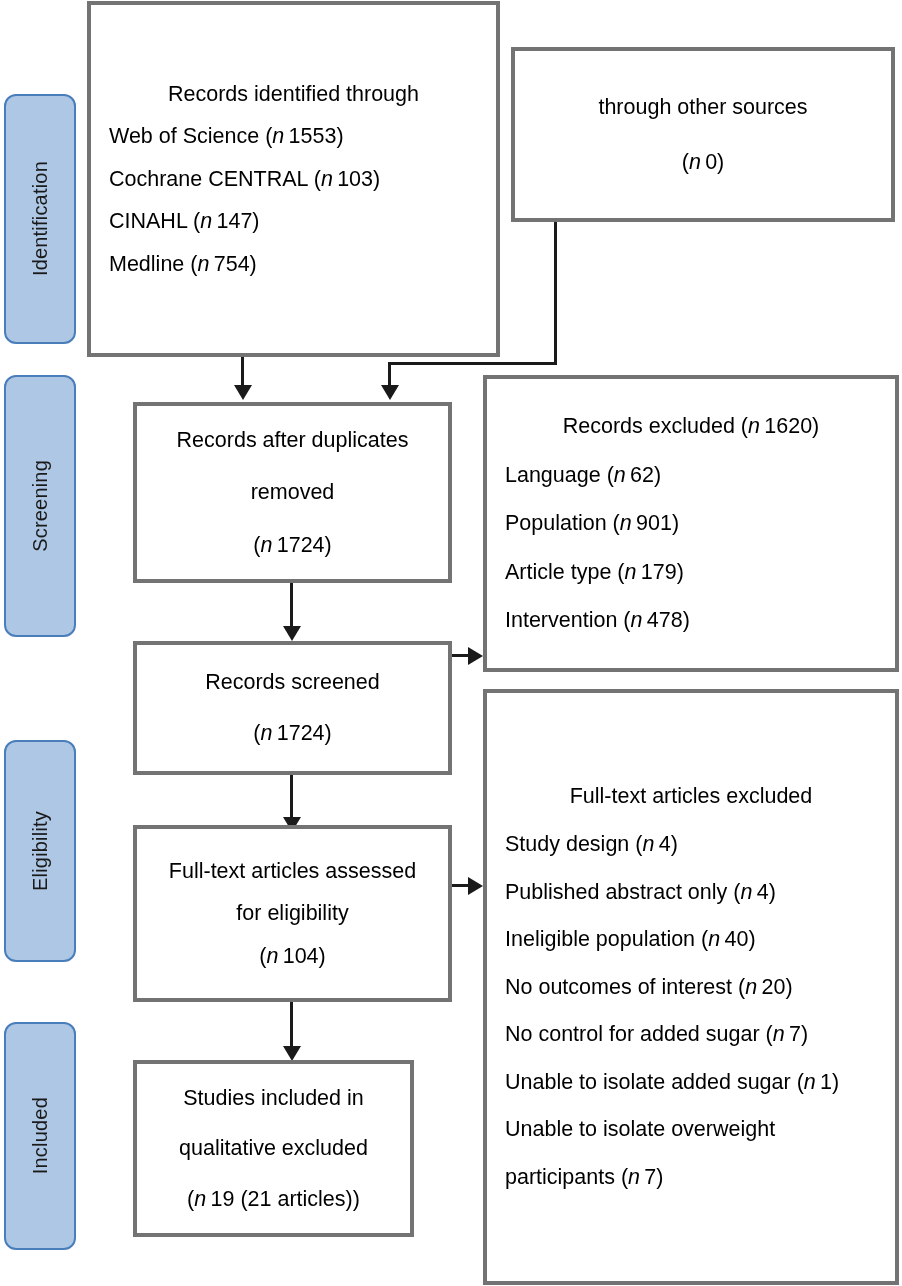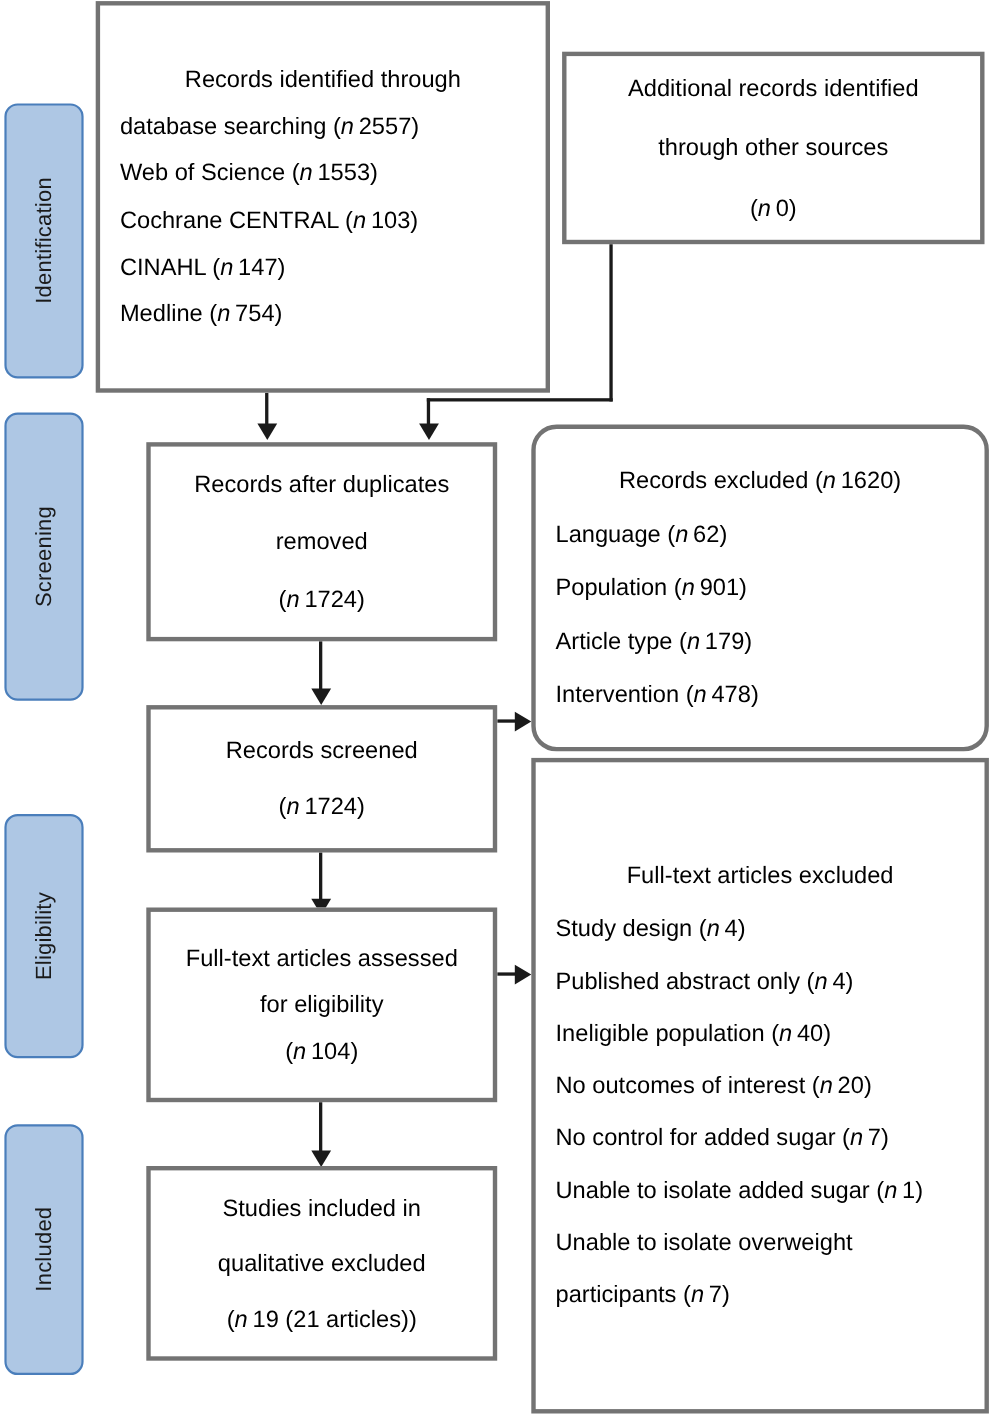--- a/index.html
+++ b/index.html
@@ -119,29 +119,27 @@
   <div class="arrow-down" style="left:283px; top:817px;"></div>
 
   <div class="hline" style="left:452px; top:884px; width:20px;"></div>
   <div class="arrow-right" style="left:468px; top:877px;"></div>
 
   <div class="vline" style="left:290px; top:1001px; height:48px;"></div>
   <div class="arrow-down" style="left:283px; top:1046px;"></div>
 
   <div class="node" style="left:87px; top:1px; width:413px; height:356px; padding:14px 18px; gap:20px;">
     <div class="line ctr">Records identified through</div>
-    <div class="line lft">database searching (<em>n</em> 2557)</div>
     <div class="line lft">Web of Science (<em>n</em> 1553)</div>
     <div class="line lft">Cochrane CENTRAL (<em>n</em> 103)</div>
     <div class="line lft">CINAHL (<em>n</em> 147)</div>
     <div class="line lft">Medline (<em>n</em> 754)</div>
   </div>
 
   <div class="node" style="left:511px; top:47px; width:384px; height:175px; padding:14px 18px; gap:32px;">
-    <div class="line ctr">Additional records identified</div>
     <div class="line ctr">through other sources</div>
     <div class="line ctr">(<em>n</em> 0)</div>
   </div>
 
   <div class="node" style="left:133px; top:402px; width:319px; height:181px; padding:12px 16px; gap:30px;">
     <div class="line ctr">Records after duplicates</div>
     <div class="line ctr">removed</div>
     <div class="line ctr">(<em>n</em> 1724)</div>
   </div>
 
@@ -149,27 +147,27 @@
     <div class="line ctr">Records screened</div>
     <div class="line ctr">(<em>n</em> 1724)</div>
   </div>
 
   <div class="node" style="left:133px; top:825px; width:319px; height:177px; padding:12px 16px; gap:20px;">
     <div class="line ctr">Full-text articles assessed</div>
     <div class="line ctr">for eligibility</div>
     <div class="line ctr">(<em>n</em> 104)</div>
   </div>
 
-  <div class="node" style="left:133px; top:1060px; width:319px; height:177px; padding:16px 16px; gap:28px;">
+  <div class="node" style="left:133px; top:1060px; width:281px; height:177px; padding:16px 16px; gap:28px;">
     <div class="line ctr">Studies included in</div>
     <div class="line ctr">qualitative excluded</div>
     <div class="line ctr">(<em>n</em> 19 (21 articles))</div>
   </div>
 
-  <div class="node" style="left:483px; top:386px; width:416px; height:297px; padding:12px 18px; gap:26px;border-radius:23px;">
+  <div class="node" style="left:483px; top:375px; width:416px; height:297px; padding:12px 18px; gap:26px;">
     <div class="line ctr">Records excluded (<em>n</em> 1620)</div>
     <div class="line lft">Language (<em>n</em> 62)</div>
     <div class="line lft">Population (<em>n</em> 901)</div>
     <div class="line lft">Article type (<em>n</em> 179)</div>
     <div class="line lft">Intervention (<em>n</em> 478)</div>
   </div>
 
   <div class="node" style="left:483px; top:689px; width:416px; height:596px; padding:29px 18px; gap:25px;">
     <div class="line ctr">Full-text articles excluded</div>
     <div class="line lft">Study design (<em>n</em> 4)</div>

